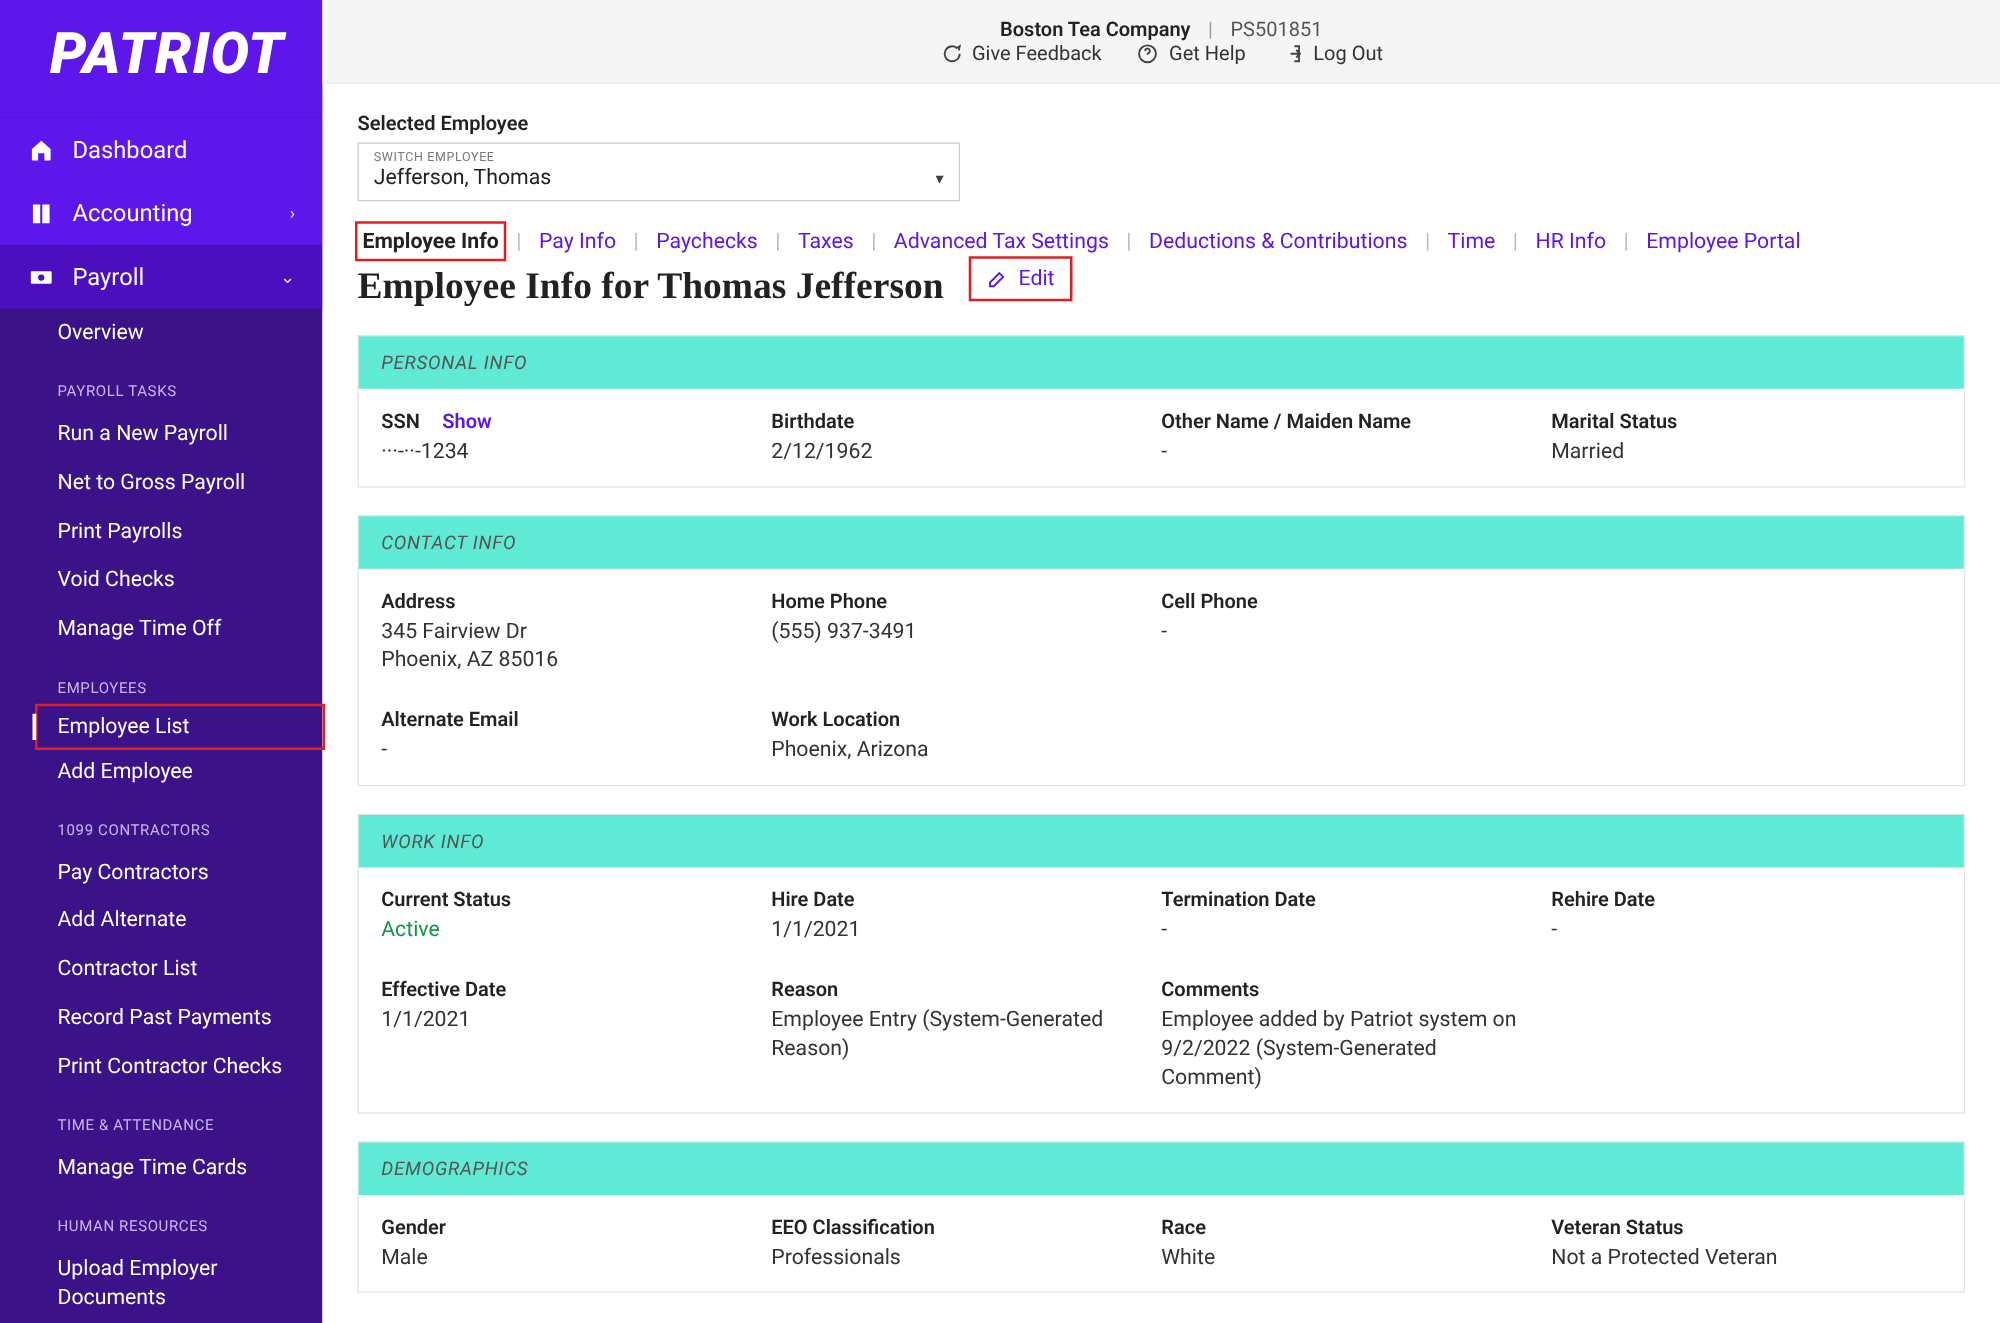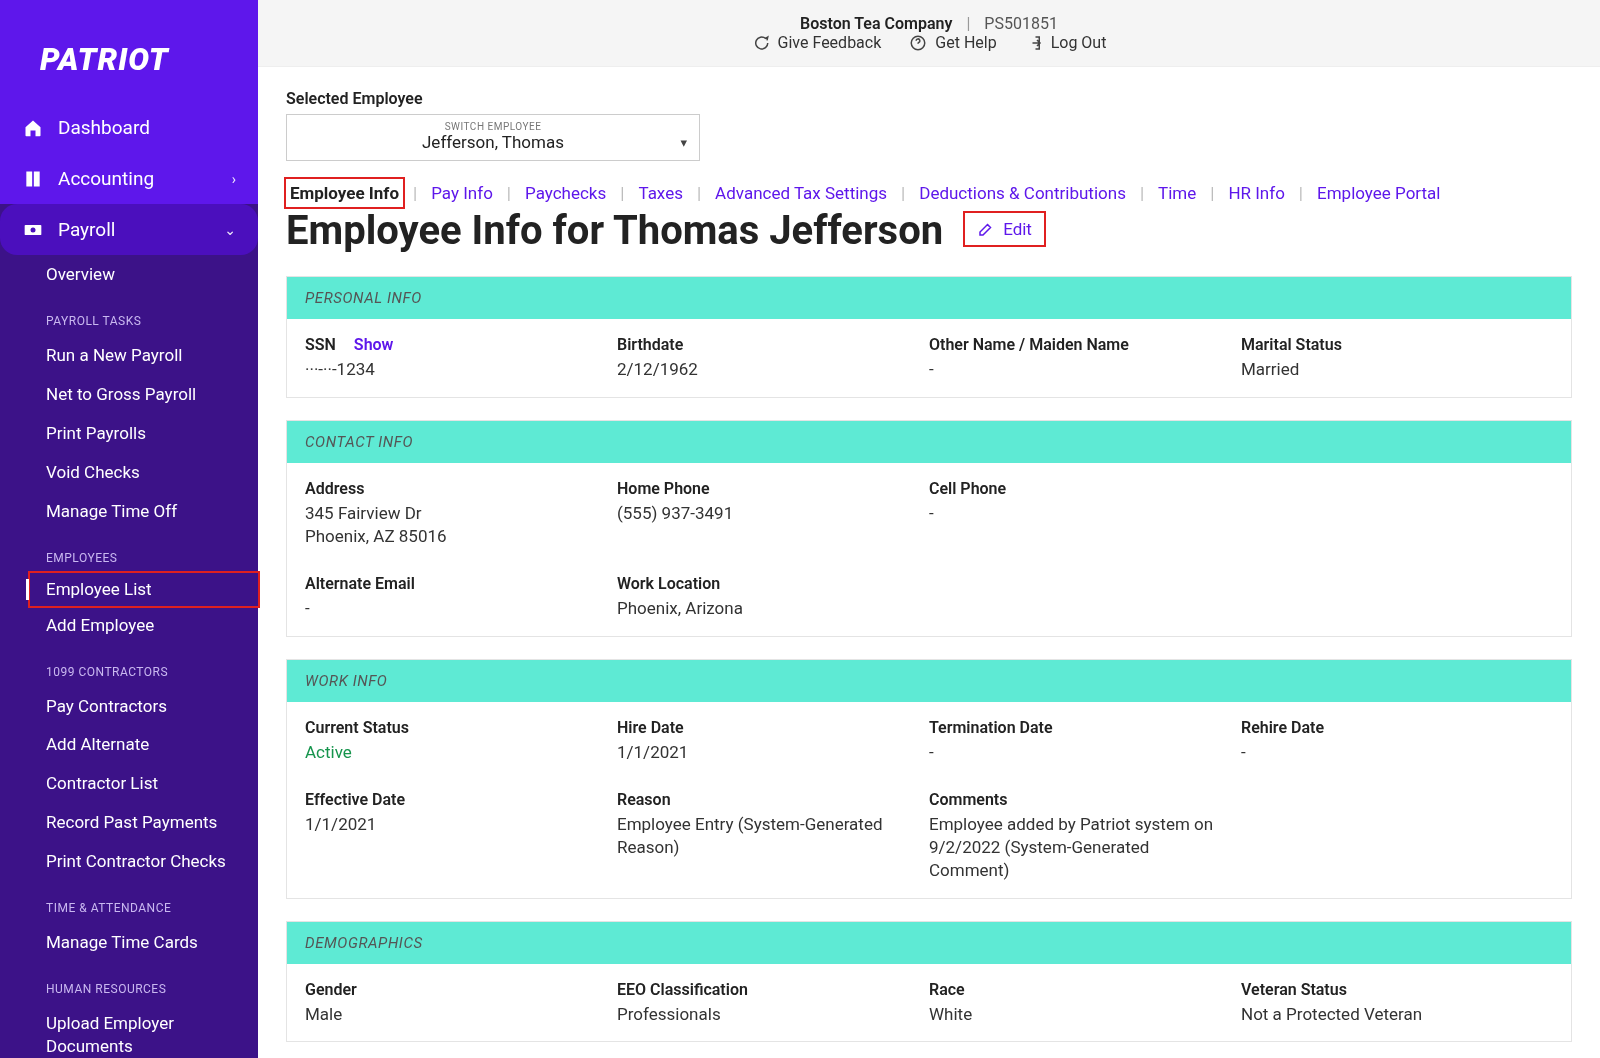--- a/index.html
+++ b/index.html
@@ -1,53 +1,53 @@
 <!DOCTYPE html>
 <html><head>
 <meta charset="utf-8">
 <style>
 * { box-sizing: border-box; margin: 0; padding: 0; font-family: -apple-system, BlinkMacSystemFont, "Segoe UI", Roboto, Arial, sans-serif; }
 body { background: #fff; color: #222; }
 .app { display: flex; width: 1600px; min-height: 1058px; }
 .sidebar { width: 258px; background: #3c1288; color: #fff; display: flex; flex-direction: column; }
-.logo { background: #5e17eb; padding: 41px 20px 24px 40px; font-size: 31px; font-weight: 900; font-style: italic; letter-spacing: 1px; }
+.logo { background: #5e17eb; padding: 16px 20px 24px 40px; font-size: 46px; font-weight: 900; font-style: italic; letter-spacing: 1px; }
 .nav-top { background: #5e17eb; }
 .nav-item { display: flex; align-items: center; padding: 14px 22px; font-size: 19px; cursor: pointer; }
 .nav-item .icon { width: 22px; height: 22px; margin-right: 14px; display: inline-flex; align-items: center; justify-content: center; }
 .nav-item.with-chevron { justify-content: space-between; }
 .nav-item.with-chevron .left { display: flex; align-items: center; }
 .chev { font-size: 14px; opacity: 0.9; }
-.nav-active { background: #4b0fbd; border-radius: 17px; }
+.nav-active { background: #4b0fbd; }
 .sub { display: flex; flex-direction: column; padding-bottom: 12px; }
 .sub-head { font-size: 12px; letter-spacing: 0.5px; color: #c9b8f0; padding: 20px 22px 8px 46px; text-transform: uppercase; }
 .sub-item { font-size: 17px; padding: 8px 22px 8px 46px; cursor: pointer; line-height: 1.35; }
 .sub-item.highlight { position: relative; }
 .sub-item.highlight::before { content: ""; position: absolute; left: 26px; top: 6px; bottom: 6px; width: 3px; background: #fff; }
 .sub-item.boxed { outline: 2px solid #e02020; outline-offset: 0; display: inline-block; margin-left: 30px; padding: 5px 12px 5px 16px; font-weight: 400; }
 .sub-item.boxed.highlight::before { left: -4px; }
 .main { flex: 1; background: #fff; display: flex; flex-direction: column; }
 .topbar { background: #f5f5f5; display: flex; justify-content: space-between; align-items: center; padding: 14px 28px; border-bottom: 1px solid #eee; flex-direction: column; }
 .tb-left { display: flex; align-items: center; gap: 14px; font-size: 16px; }
 .tb-left .company { font-weight: 600; }
 .tb-left .divider { color: #999; }
 .tb-left .code { color: #555; }
 .tb-right { display: flex; align-items: center; gap: 28px; font-size: 16px; color: #333; }
 .tb-action { display: flex; align-items: center; gap: 8px; cursor: pointer; }
 .tb-action .ic { width: 18px; height: 18px; }
 .content { padding: 22px 28px 28px 28px; }
 .sel-label { font-size: 16px; font-weight: 600; margin-bottom: 6px; }
-.emp-select { border: 1px solid #ccc; width: 414px; padding: 6px 12px 8px 12px; cursor: pointer; position: relative; text-align: center; }
+.emp-select { border: 1px solid #ccc; width: 482px; padding: 6px 12px 8px 12px; cursor: pointer; position: relative; }
 .emp-select .small { font-size: 10px; color: #777; letter-spacing: 0.5px; }
 .emp-select .val { font-size: 17px; color: #222; }
 .emp-select::after { content: "▾"; position: absolute; right: 12px; top: 20px; font-size: 13px; color: #444; }
 .tabs { display: flex; align-items: center; gap: 10px; margin-top: 18px; font-size: 17px; flex-wrap: wrap; }
 .tab { color: #5e17eb; cursor: pointer; padding: 4px 4px; }
 .tab.active { color: #222; font-weight: 700; outline: 2px solid #e02020; }
 .tab-sep { color: #bbb; }
-h1.page-title { font-size: 40px; font-weight: 700; display: inline-block; margin-right: 18px; }
+h1.page-title { font-size: 30px; font-weight: 700; display: inline-block; margin-right: 18px; font-family: Liberation Serif, serif; }
 .edit-btn { display: inline-flex; align-items: center; gap: 8px; color: #5e17eb; font-size: 17px; outline: 2px solid #e02020; padding: 6px 12px; cursor: pointer; vertical-align: 6px; }
 .edit-btn .ic { width: 18px; height: 18px; }
 .section { border: 1px solid #e4e4e4; margin-top: 22px; }
 .section-head { background: #5eead4; padding: 12px 18px; font-size: 15px; letter-spacing: 0.6px; color: #555; font-style: italic; }
 .section-body { padding: 16px 18px; }
 .row { display: flex; flex-wrap: wrap; }
 .row + .row { margin-top: 26px; }
 .field { flex: 0 0 25%; padding-right: 22px; }
 .field.wide { flex: 0 0 50%; }
 .field-label { font-size: 16px; font-weight: 600; color: #222; margin-bottom: 4px; }

